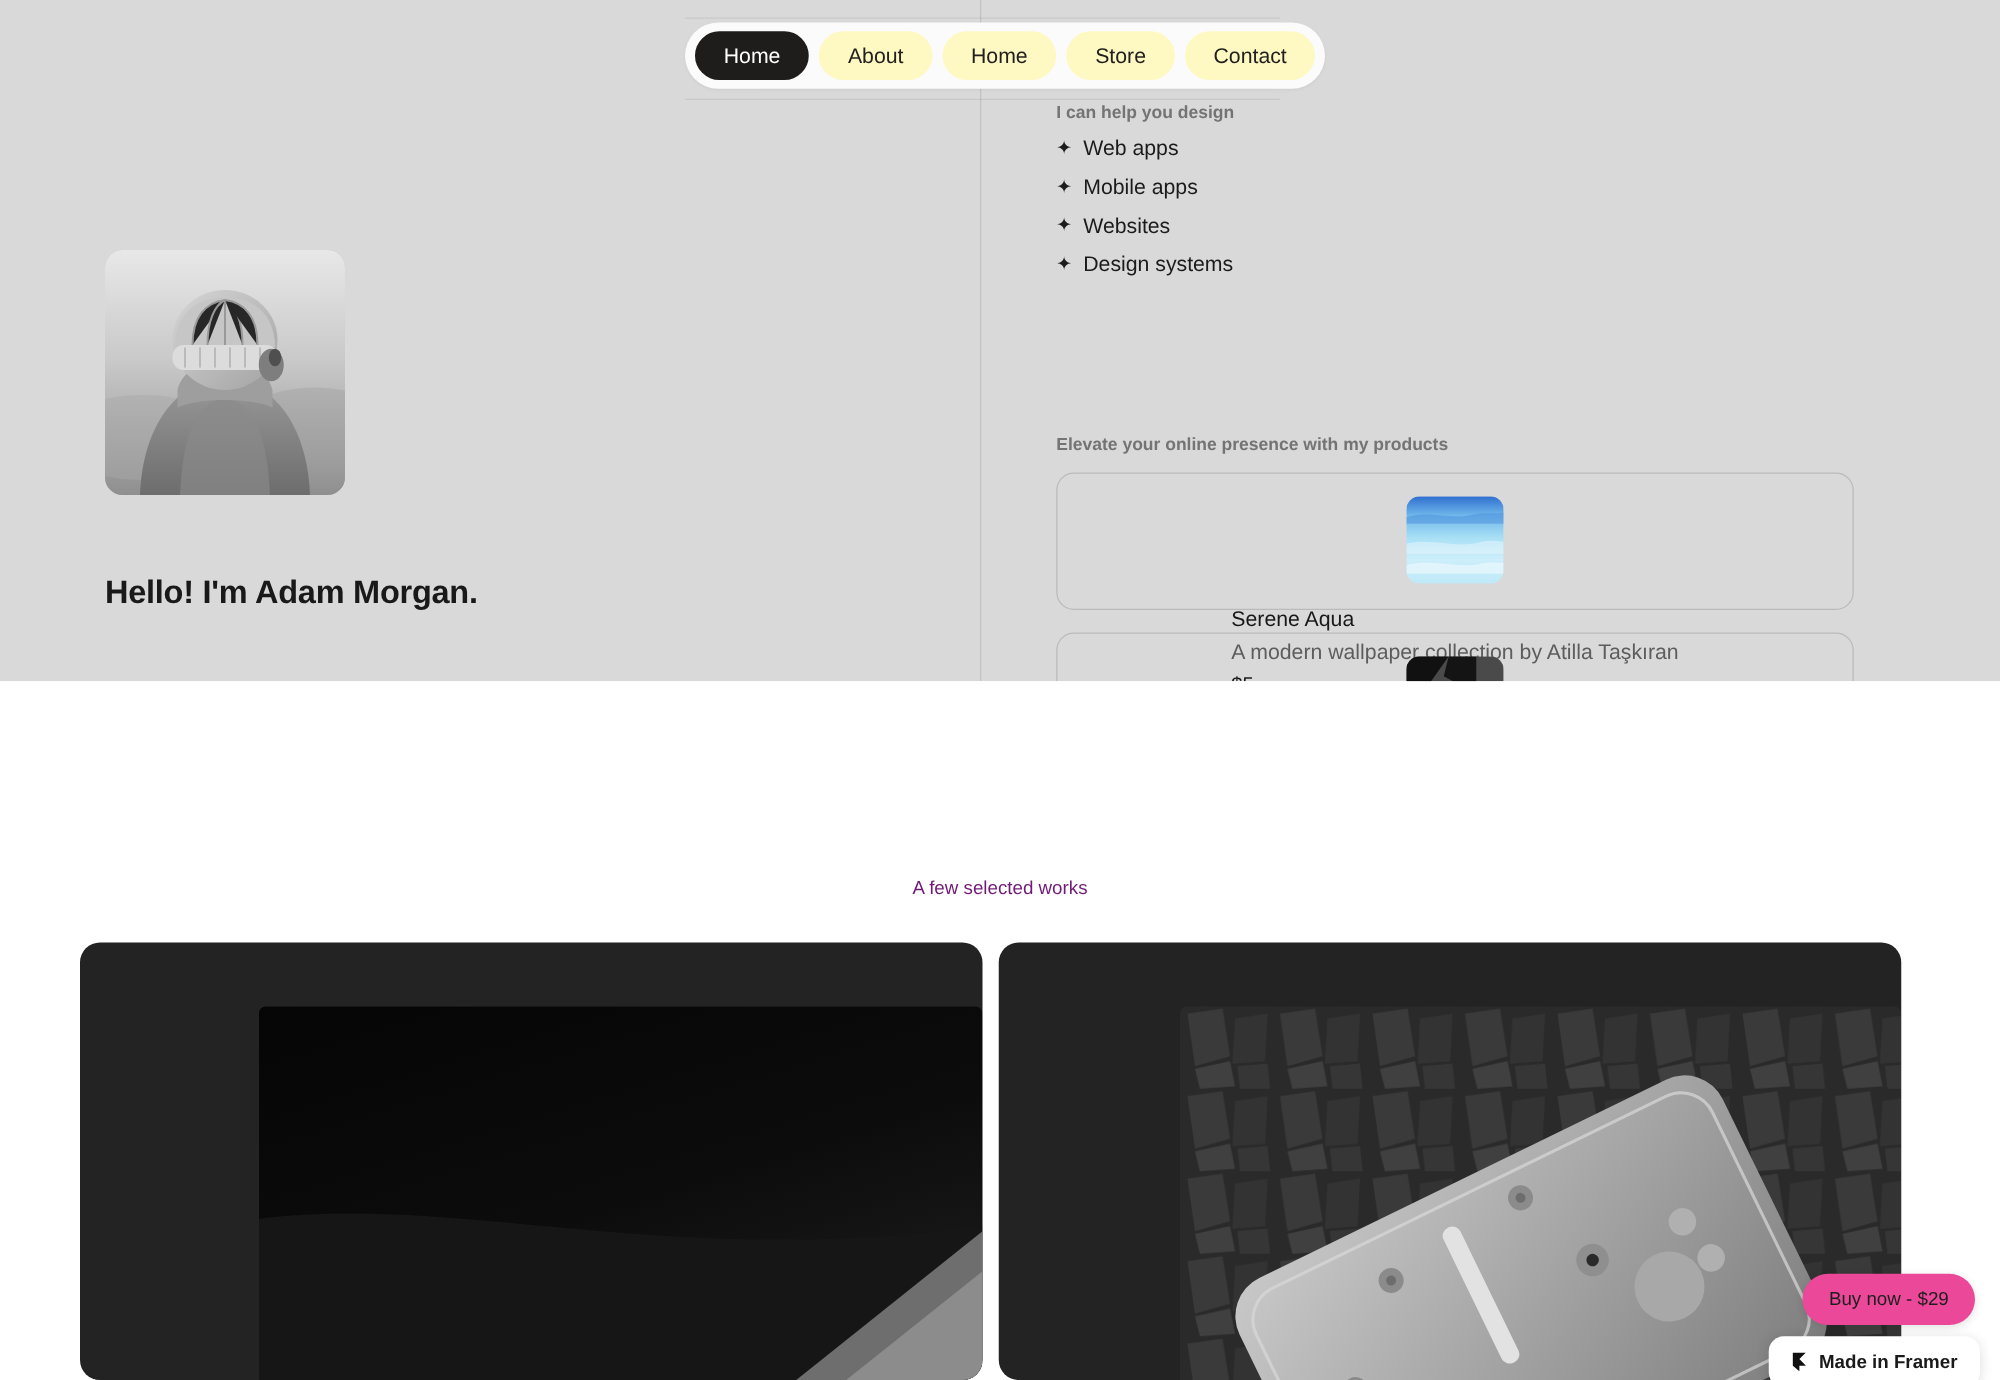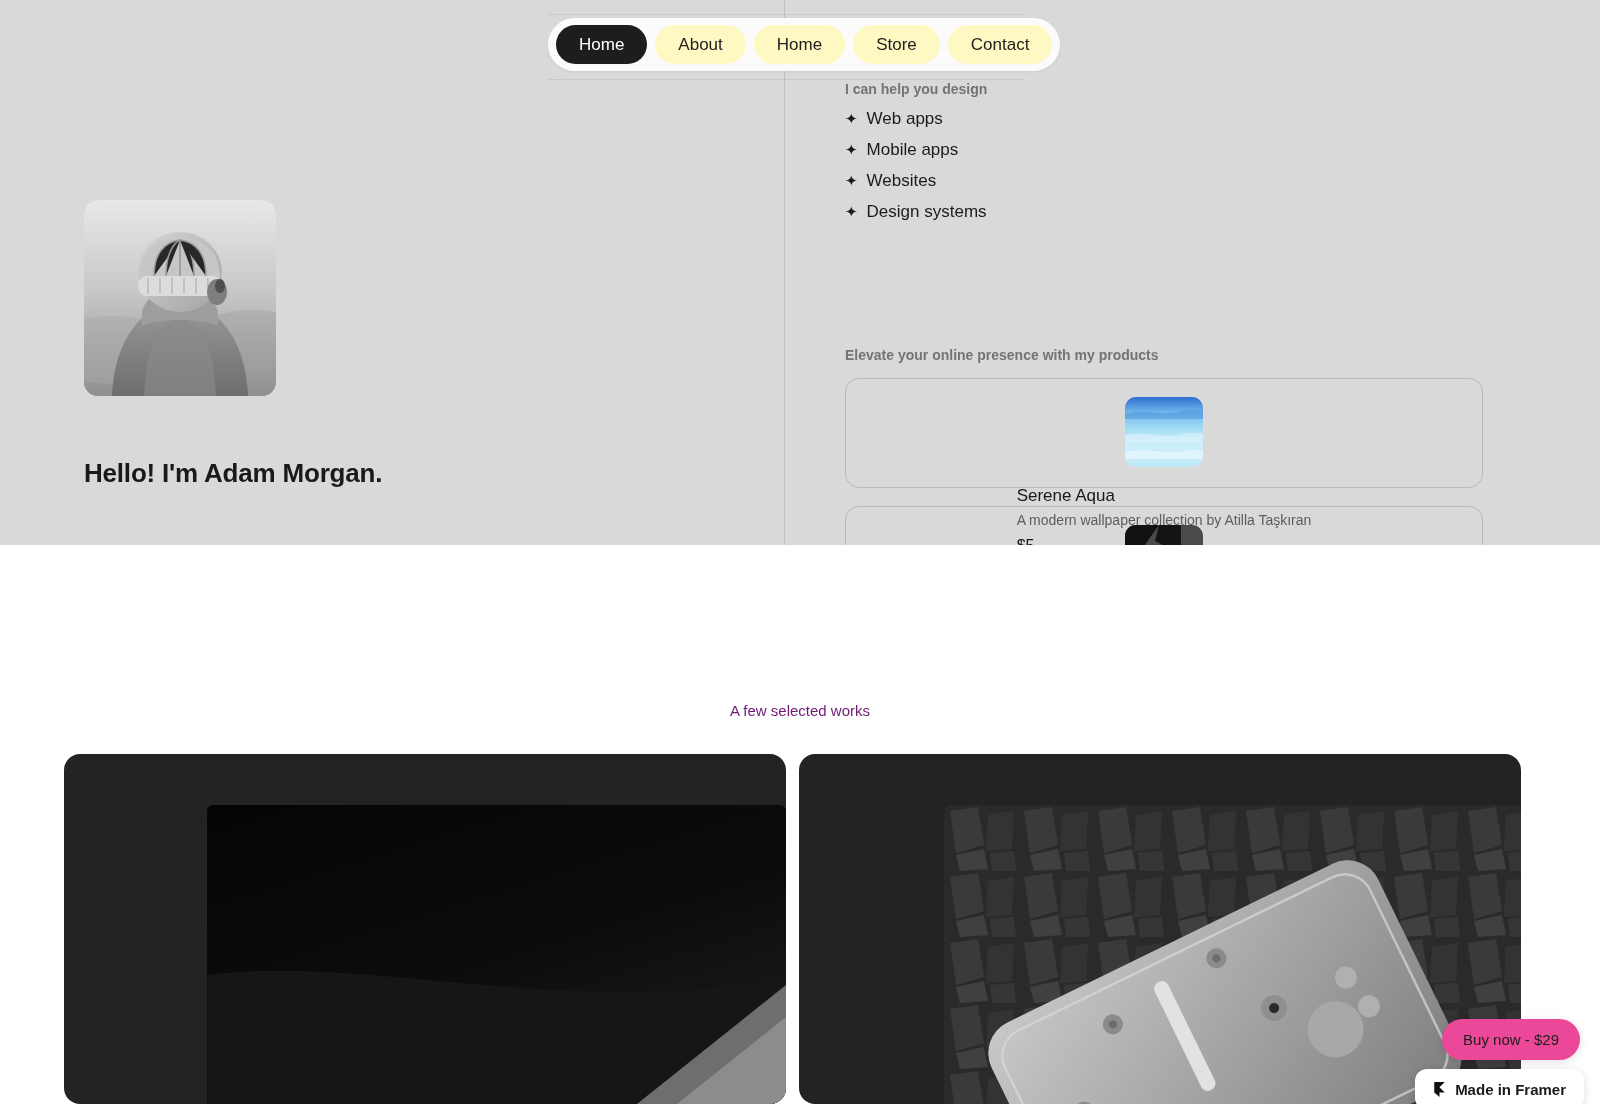--- a/index.html
+++ b/index.html
@@ -90,21 +90,21 @@
   }
   #product-0 { top:378px; height:110px; }
   #product-1 { top:506px; height:110px; }
 
   .product-thumb {
     width:78px; height:70px; border-radius:11px; flex:none; overflow:hidden;
   }
   .product-thumb svg { display:block; width:100%; height:100%; }
   .product-info { padding-top:2px; }
   .product-name { font-size:17px; color:#181818; margin-bottom:9px; line-height:1; }
-  .product-desc { font-size:14px; color:#5d5d5d; margin-bottom:11px; line-height:1; }
+  .product-desc { font-size:17px; color:#5d5d5d; margin-bottom:11px; line-height:1; }
   .product-price { font-size:16px; color:#181818; line-height:1; }
 
   
   .works {
     position:absolute; left:0; top:545px; width:1600px; height:559px;
     background:#ffffff;
   }
   .works-label {
     position:absolute; left:0; top:157px; width:1600px; text-align:center;
     font-size:15px; color:#701a75;

